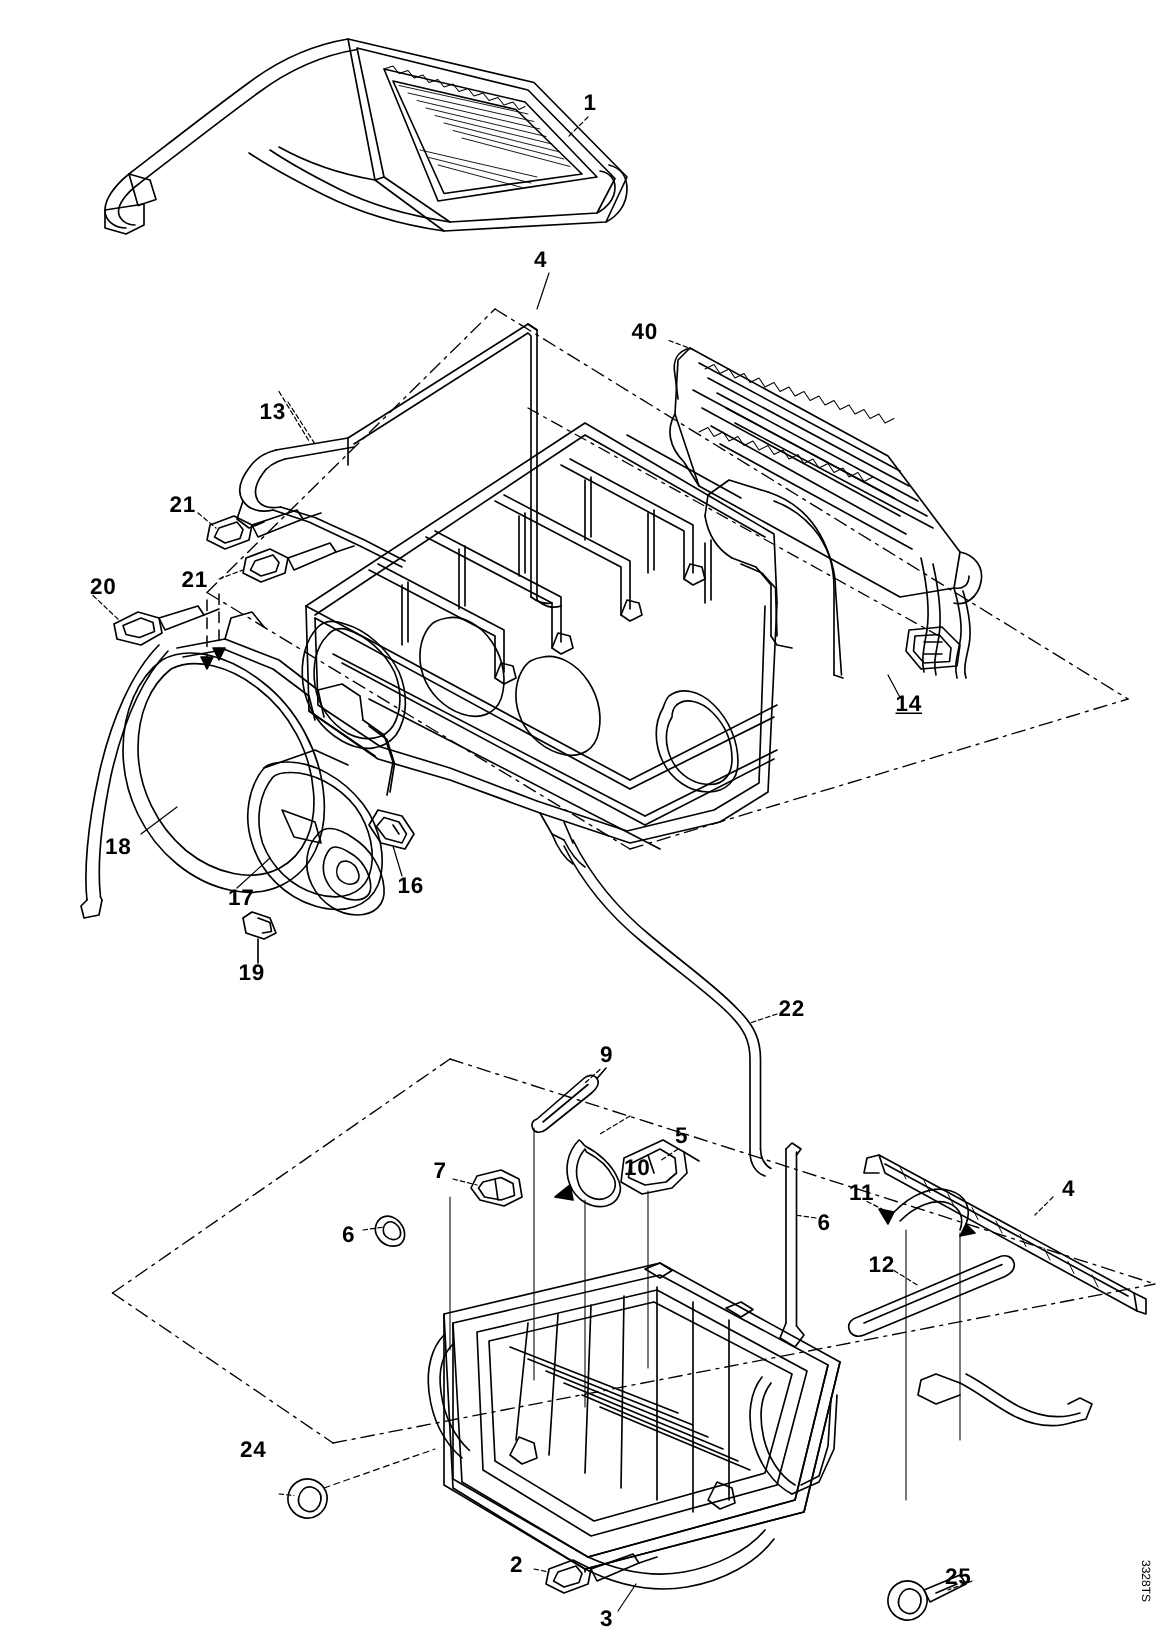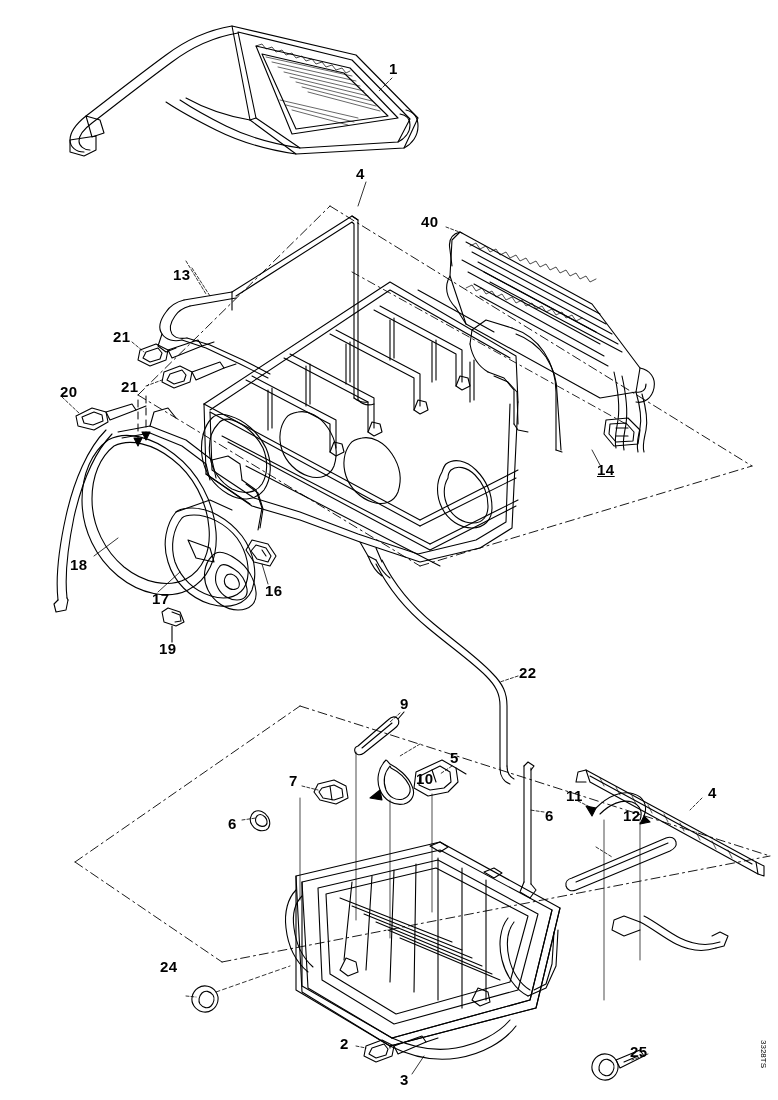--- a/index.html
+++ b/index.html
@@ -549,21 +549,21 @@
   <span class="callout" style="left:265px; top:583px;">16</span>
   <span class="callout" style="left:159px; top:641px;">19</span>
   <span class="callout" style="left:519px; top:665px;">22</span>
   <span class="callout" style="left:400px; top:696px;">9</span>
   <span class="callout" style="left:416px; top:727px;margin-top:44px;">10</span>
   <span class="callout" style="left:450px; top:750px;">5</span>
   <span class="callout" style="left:289px; top:773px;">7</span>
   <span class="callout" style="left:228px; top:816px;">6</span>
   <span class="callout" style="left:545px; top:808px;">6</span>
   <span class="callout" style="left:566px; top:788px;">11</span>
-  <span class="callout" style="left:579px; top:808px;margin-left:44px;">12</span>
+  <span class="callout" style="left:579px; top:836px;">12</span>
   <span class="callout" style="left:708px; top:785px;">4</span>
   <span class="callout" style="left:160px; top:959px;">24</span>
   <span class="callout" style="left:340px; top:1036px;">2</span>
   <span class="callout" style="left:400px; top:1072px;">3</span>
   <span class="callout" style="left:630px; top:1044px;">25</span>
 
   <span class="drawing-code" style="left:768px; top:1040px;">3328TS</span>
 
 </div>
 

